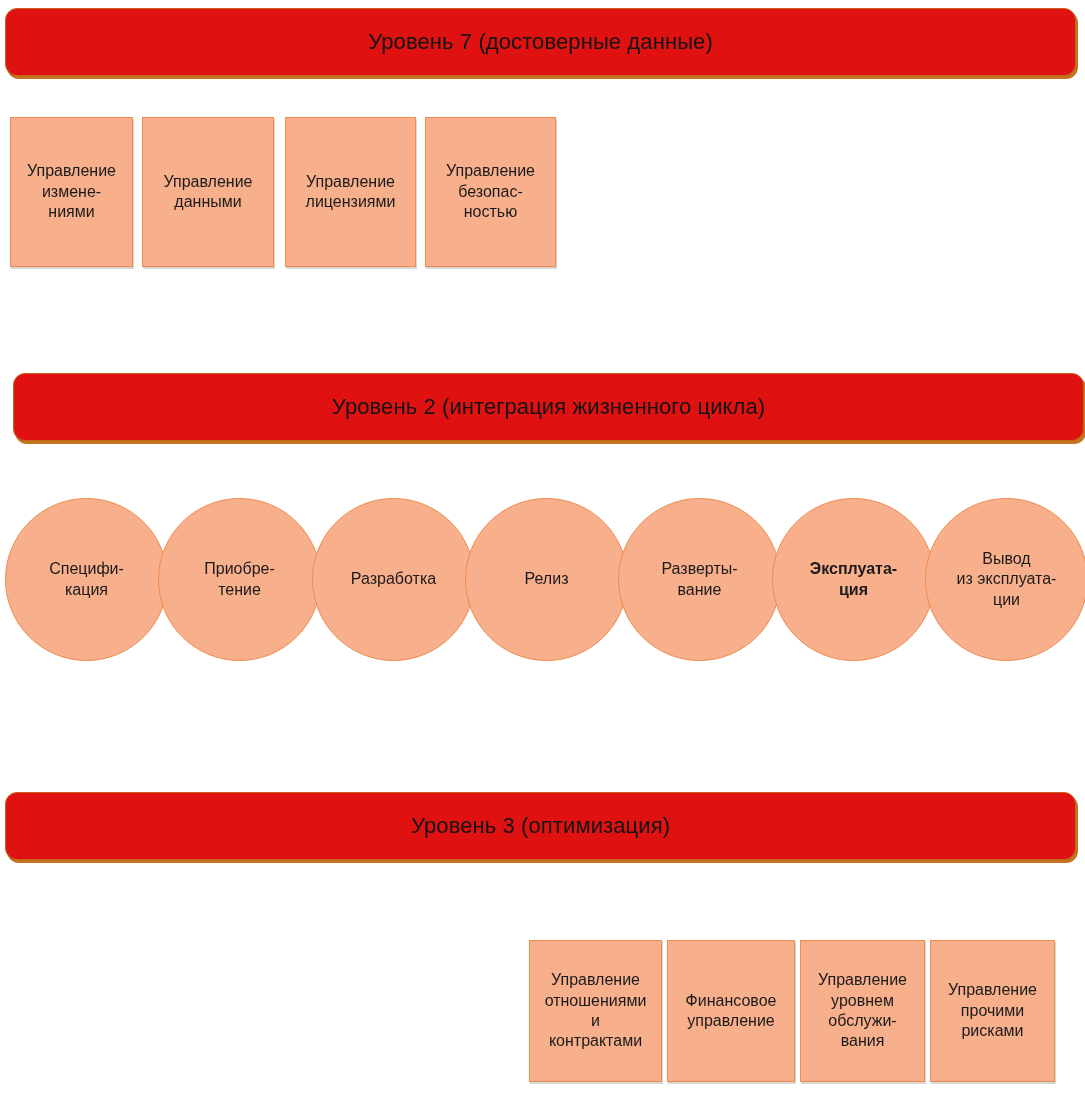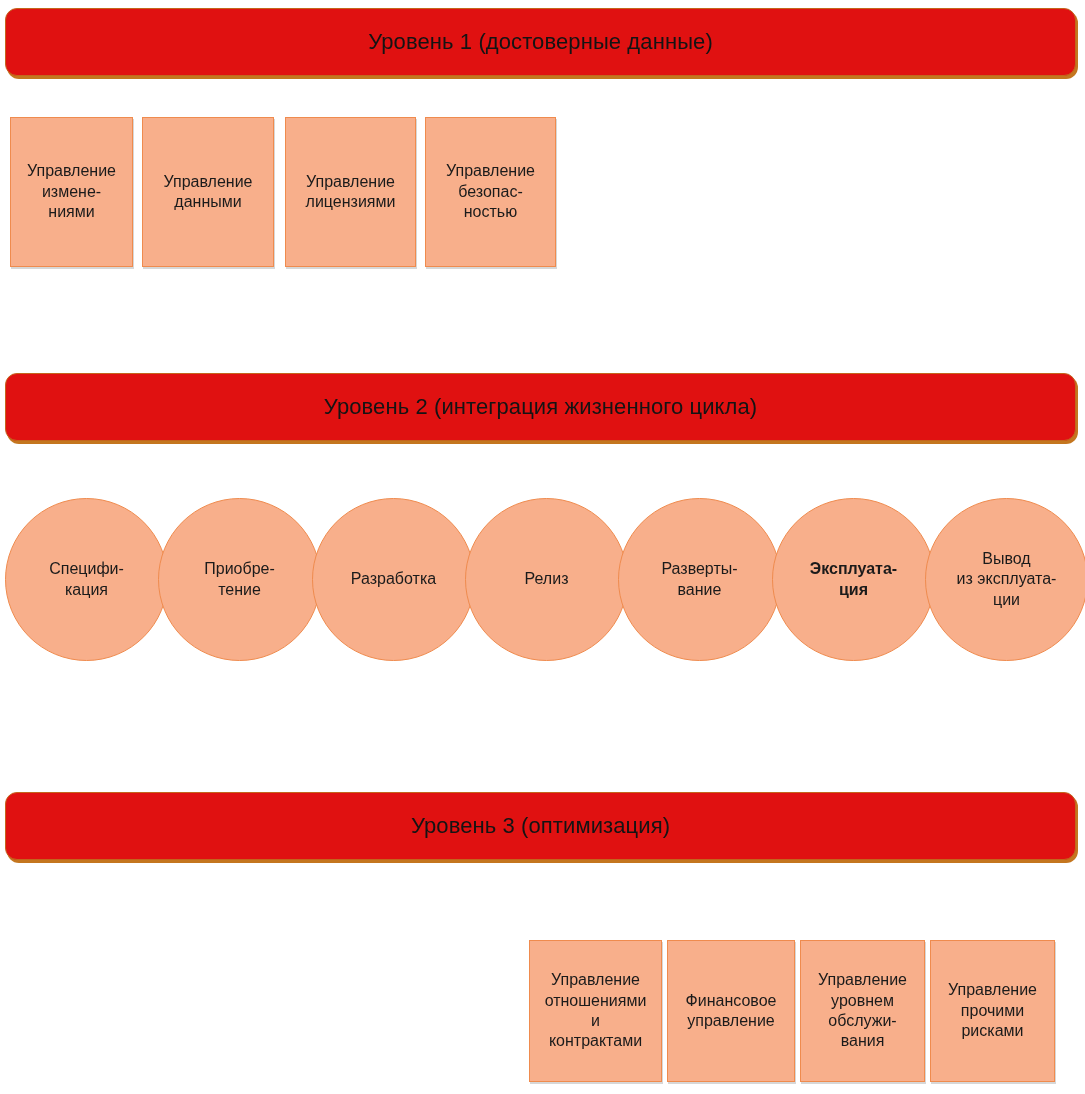--- a/index.html
+++ b/index.html
@@ -41,21 +41,21 @@
   }
   .banner .banner-label {
     font-size: 22px;
     line-height: 1.1;
     color: #141414;
     letter-spacing: 0.1px;
     white-space: nowrap;
   }
 
   #banner-1 { left: 5px;  top: 8px;   width: 1071px; height: 68px; }
-  #banner-2 { left: 5px;  top: 373px; width: 1071px; height: 68px; }
+  #banner-2 { left: 13px;  top: 373px; width: 1071px; height: 68px; }
   #banner-3 { left: 5px;  top: 792px; width: 1071px; height: 68px; }
 
   
   .process-box {
     position: absolute;
     box-sizing: border-box;
     background: #f8af8b;
     border: 1px solid #ef8b4e;
     box-shadow: 1px 2px 0 0 #d7d7d7;
     display: flex;
@@ -113,21 +113,21 @@
   #cyc-4 { left: 618px; }
   #cyc-5 { left: 772px; font-weight: bold; }
   #cyc-6 { left: 925px; }
 </style>
 </head>
 <body>
 
 <div class="canvas">
 
   <div class="banner" id="banner-1">
-    <span class="banner-label">Уровень 1 (достоверные данные)</span>
+    <span class="banner-label">Уровень 7 (достоверные данные)</span>
   </div>
 
   <div class="process-box" id="l1-box-0">
     <span class="box-label">Управление
 измене-
 ниями</span>
   </div>
   <div class="process-box" id="l1-box-1">
     <span class="box-label">Управление
 данными</span>

